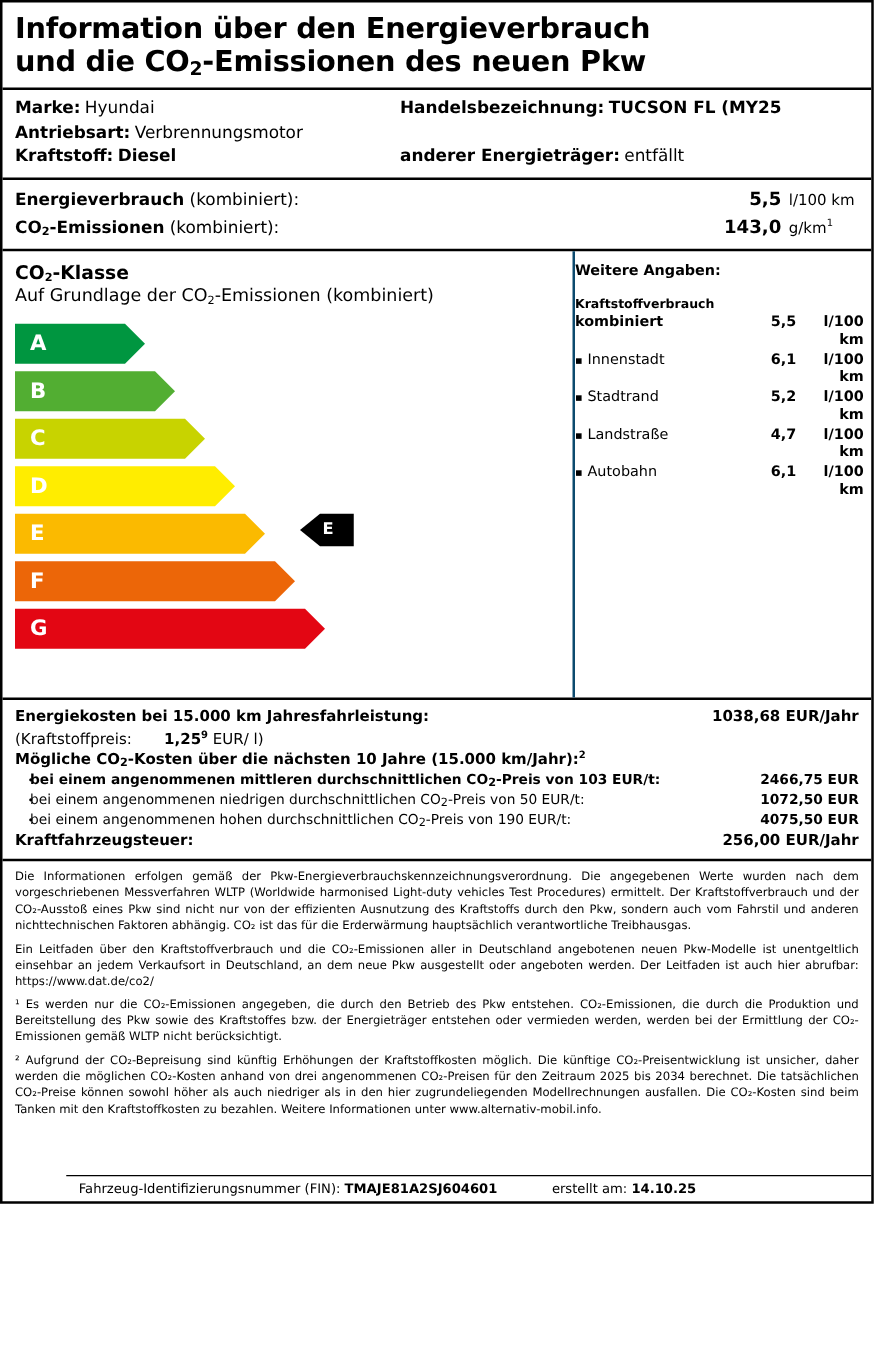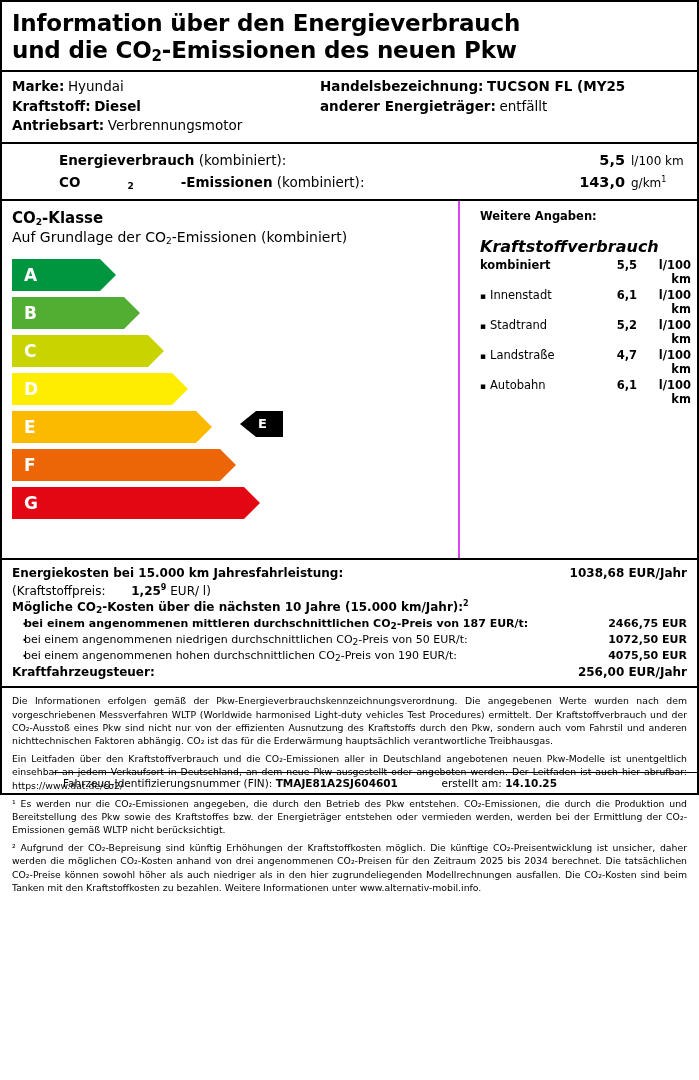--- a/index.html
+++ b/index.html
@@ -8,21 +8,21 @@
     width: 699px;
     height: 1080px;
     font-family: "DejaVu Sans", sans-serif;
     background: #ffffff;
     color: #000000;
     font-size: 11px;
     overflow: hidden;
   }
   .sheet {
     width: 699px;
-    height: 795px;
+    height: 963px;
     border: 2px solid #000;
     padding: 0;
     position: relative;
   }
 
   
   .title {
     font-size: 23px;
     font-weight: bold;
     line-height: 1.18;
@@ -38,30 +38,30 @@
   .vrow { display: flex; align-items: baseline; gap: 12px; }
   .vcol-l { width: 296px; flex: 0 0 296px; }
   .vcol-r { flex: 1 1 auto; white-space: nowrap; overflow: hidden; }
   .lbl { font-weight: bold; font-size: 13.5px; }
   .val { font-size: 13.5px; }
 
   
   .consum { padding: 6px 10px 6px 10px; }
   .crow { display: flex; align-items: baseline; justify-content: space-between; line-height: 1.5; }
   .crow .name { font-size: 13.5px; }
-  .crow .name b { font-weight: bold; margin-left: 47px; }
+  .crow .name b { font-weight: bold; }
   .crow .num { font-weight: bold; font-size: 14.5px; text-align: right; }
   .crow .unit { font-size: 12px; width: 62px; text-align: left; padding-left: 6px; }
   .sup { font-size: 8px; vertical-align: super; }
   .sub2 { font-size: 9px; vertical-align: baseline; position: relative; top: 2px; }
 
   
   .mid { display: flex; height: 357px; }
   .mid-left { width: 456px; flex: 0 0 456px; padding: 8px 8px 0 10px; position: relative; }
-  .mid-right { flex: 1 1 auto; border-left: 2px solid #d946ef; padding: 8px 6px 0 20px; }
+  .mid-right { flex: 1 1 auto; border-left: 2px solid #0c4a6e; padding: 8px 6px 0 0; }
 
   .klasse { font-size: 15px; font-weight: bold; }
   .klasse-sub { font-size: 14px; margin-top: 2px; }
 
   .bars { margin-top: 14px; position: relative; }
   .barrow { height: 32px; margin-bottom: 6px; position: relative; }
   .bar {
     height: 32px;
     display: flex;
     align-items: center;
@@ -100,21 +100,21 @@
     background: #000;
     color: #fff;
     font-weight: bold;
     font-size: 13px;
     height: 26px;
     line-height: 26px;
     padding: 0 16px 0 2px;
   }
 
   .weitere-title { font-size: 11.5px; font-weight: bold; }
-  .kv-title { font-size: 16px; font-weight: bold; margin-top: 14px; line-height: 1.3; font-style: italic; }
+  .kv-title { font-size: 10px; font-weight: bold; margin-top: 14px; line-height: 1.3; }
   .kv-line { display: flex; align-items: baseline; font-size: 11.5px; }
   .kv-line .k { flex: 1 1 auto; }
   .kv-line .v { font-weight: bold; width: 34px; text-align: right; }
   .kv-line .u { font-weight: bold; width: 54px; text-align: right; }
   .kv-sub { display: flex; align-items: baseline; font-size: 11.5px; margin-top: 2px; }
   .kv-sub .bullet { width: 10px; color: #000; font-size: 9px; }
   .kv-sub .k { flex: 1 1 auto; }
   .kv-sub .v { font-weight: bold; width: 30px; text-align: right; }
   .kv-sub .u { font-weight: bold; width: 54px; text-align: right; }
 
@@ -168,34 +168,34 @@
         <span class="lbl">Marke:</span>
         <span class="val">Hyundai</span>
       </div>
       <div class="vcol-r">
         <span class="lbl">Handelsbezeichnung:</span>
         <span class="lbl">TUCSON FL (MY25</span>
       </div>
     </div>
     <div class="vrow">
       <div class="vcol-l">
+        <span class="lbl">Antriebsart:</span>
+        <span class="val">Verbrennungsmotor</span>
+      </div>
+      <div class="vcol-r"></div>
+    </div>
+    <div class="vrow">
+      <div class="vcol-l">
         <span class="lbl">Kraftstoff:</span>
         <span class="lbl">Diesel</span>
       </div>
       <div class="vcol-r">
         <span class="lbl">anderer Energieträger:</span>
         <span class="val">entfällt</span>
       </div>
-    </div>
-    <div class="vrow">
-      <div class="vcol-l">
-        <span class="lbl">Antriebsart:</span>
-        <span class="val">Verbrennungsmotor</span>
-      </div>
-      <div class="vcol-r"></div>
     </div>
   </div>
 
   <div class="rule"></div>
 
   <div class="consum">
     <div class="crow">
       <div class="name"><b>Energieverbrauch</b> <span>(kombiniert):</span></div>
       <div style="display:flex;align-items:baseline;">
         <div class="num">5,5</div>
@@ -298,21 +298,21 @@
       <b style="padding-left:22px;">1,25</b><b class="sup">9</b>
       <span>EUR/ l)</span>
     </div>
     <div class="costrow">
       <div class="t b"><span>Mögliche CO</span><span class="sub2">2</span><span>-Kosten über die nächsten 10 Jahre (15.000 km/Jahr):</span><span class="sup">2</span></div>
     </div>
     <div id="cost-rows">
         <div class="costrow small">
           <div class="bulletrow">
             <div class="bullet">•</div>
-            <div class="t b"><span>bei einem angenommenen mittleren durchschnittlichen CO</span><span class="sub2">2</span><span>-Preis von </span><span>187 EUR/t:</span></div>
+            <div class="t b"><span>bei einem angenommenen mittleren durchschnittlichen CO</span><span class="sub2">2</span><span>-Preis von </span><span>103 EUR/t:</span></div>
           </div>
           <div class="amt">2466,75 EUR</div>
         </div>
         <div class="costrow small">
           <div class="bulletrow">
             <div class="bullet">•</div>
             <div class="t"><span>bei einem angenommenen niedrigen durchschnittlichen CO</span><span class="sub2">2</span><span>-Preis von </span><span>50 EUR/t:</span></div>
           </div>
           <div class="amt">1072,50 EUR</div>
         </div>

